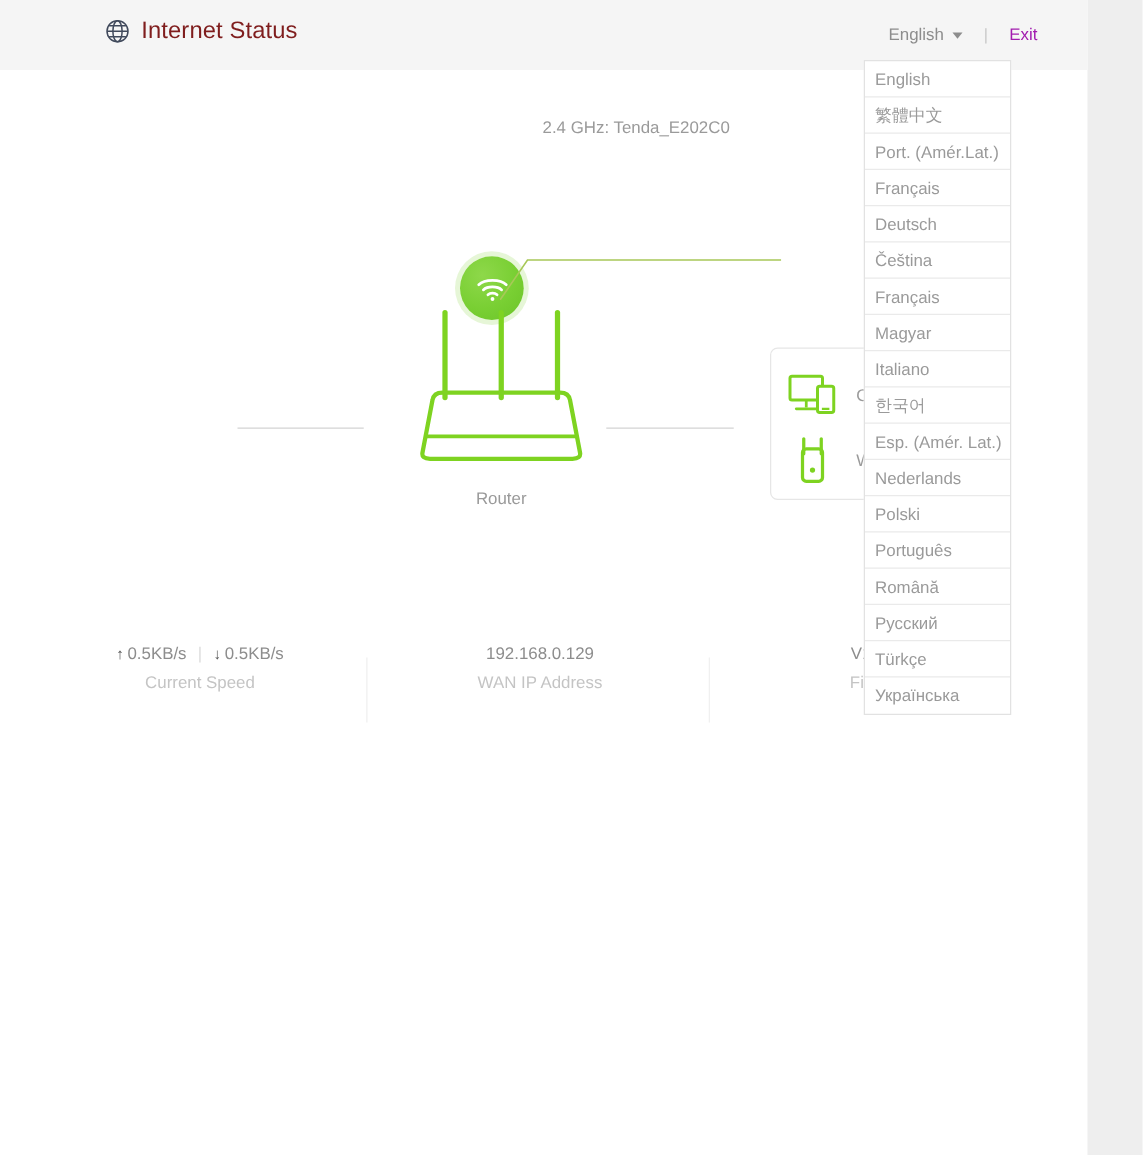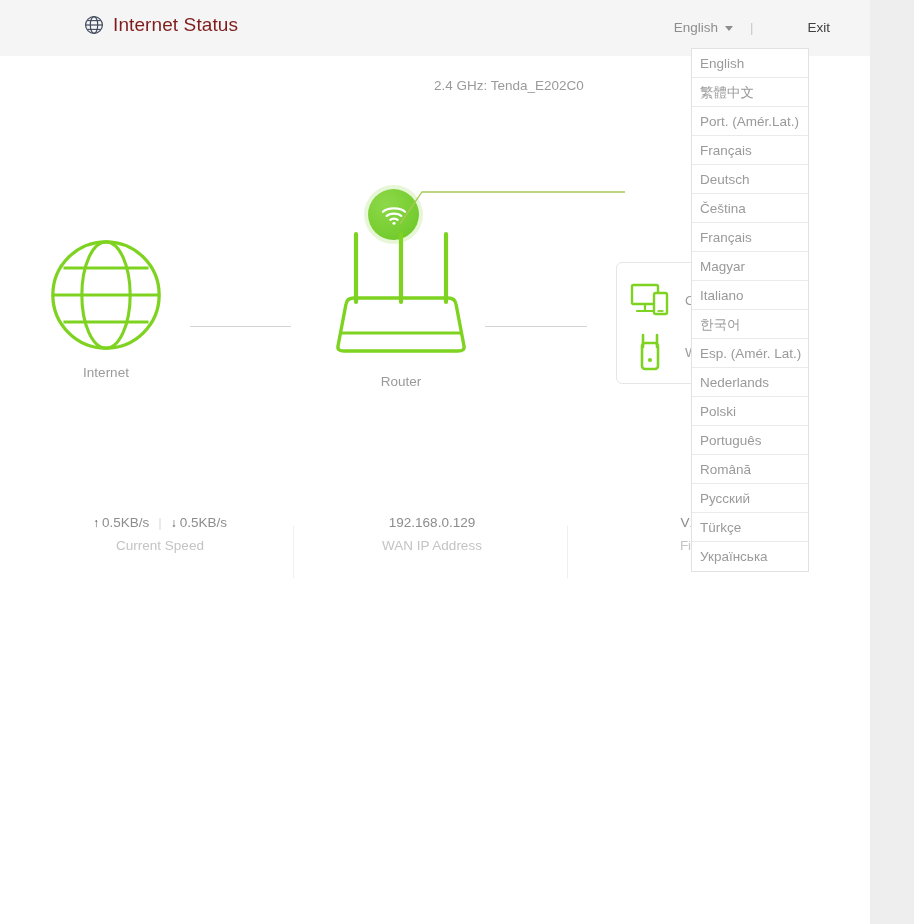--- a/index.html
+++ b/index.html
@@ -74,21 +74,21 @@
     border-left: 4.5px solid transparent;
     border-right: 4.5px solid transparent;
     border-top: 5px solid #8d8d8d;
     margin-top: 2px;
   }
   #header-divider {
     margin: 0 17px;
     color: #c8c8c8;
     font-size: 13px;
   }
-  #exit-button { cursor: pointer; color: #404040; margin-left: 37px; }
+  #exit-button { cursor: pointer; color: #a21caf; }
 
   
   #lang-dropdown {
     position: absolute;
     left: 691px;
     top: 48px;
     width: 116px;
     background: #ffffff;
     border: 1px solid #e2e2e2;
     z-index: 40;
@@ -103,21 +103,21 @@
     white-space: nowrap;
     cursor: pointer;
     box-sizing: border-box;
   }
   .lang-option:last-child { border-bottom: none; }
 
   
   #topology {
     position: absolute;
     left: 0;
-    top: 56px;
+    top: 72px;
     width: 773px;
     height: 450px;
   }
 
   
   #ssid-labels {
     position: absolute;
     left: 434px;
     top: 19px;
     color: #9a9a9a;
@@ -312,32 +312,20 @@
       <path d="M7 13 C10.5 9.6, 19.5 9.6, 23 13" fill="none" stroke="#ffffff" stroke-width="2.4" stroke-linecap="round"></path>
       <path d="M11 17.3 C13 15.4, 17 15.4, 19 17.3" fill="none" stroke="#ffffff" stroke-width="2.4" stroke-linecap="round"></path>
       <circle cx="15" cy="21" r="1.7" fill="#ffffff"></circle>
     </svg>
   </div>
 
   <svg id="wifi-link" viewBox="0 0 225 50">
     <polyline points="0,50 22,18 225,18" fill="none" stroke="#a8c858" stroke-width="1.3"></polyline>
   </svg>
 
-  <div class="node" id="node-internet">
-    <span>
-      <svg viewBox="0 0 120 120" width="116" height="116">
-        <circle cx="60" cy="60" r="55" fill="none" stroke="#7ed321" stroke-width="3.4"></circle>
-        <ellipse cx="60" cy="60" rx="25" ry="55" fill="none" stroke="#7ed321" stroke-width="3.2"></ellipse>
-        <line x1="5" y1="60" x2="115" y2="60" stroke="#7ed321" stroke-width="3.2"></line>
-        <line x1="16" y1="32" x2="104" y2="32" stroke="#7ed321" stroke-width="3.2"></line>
-        <line x1="16" y1="88" x2="104" y2="88" stroke="#7ed321" stroke-width="3.2"></line>
-      </svg>
-    </span>
-    <div class="node-label">Internet</div>
-  </div>
 
   <div class="node" id="node-router">
     <span>
       <svg viewBox="0 0 170 140" width="170" height="140">
         <line x1="40" y1="12" x2="40" y2="80" stroke="#7ed321" stroke-width="4.2" stroke-linecap="round"></line>
         <line x1="85" y1="12" x2="85" y2="80" stroke="#7ed321" stroke-width="4.2" stroke-linecap="round"></line>
         <line x1="130" y1="12" x2="130" y2="80" stroke="#7ed321" stroke-width="4.2" stroke-linecap="round"></line>
         <path d="M22 124 L30 82 Q31 76 38 76 L132 76 Q139 76 140 82 L148 124 Q149 129 142 129 L28 129 Q21 129 22 124 Z" fill="none" stroke="#7ed321" stroke-width="3.4" stroke-linejoin="round"></path>
         <line x1="24.5" y1="111" x2="145.5" y2="111" stroke="#7ed321" stroke-width="3"></line>
       </svg>

